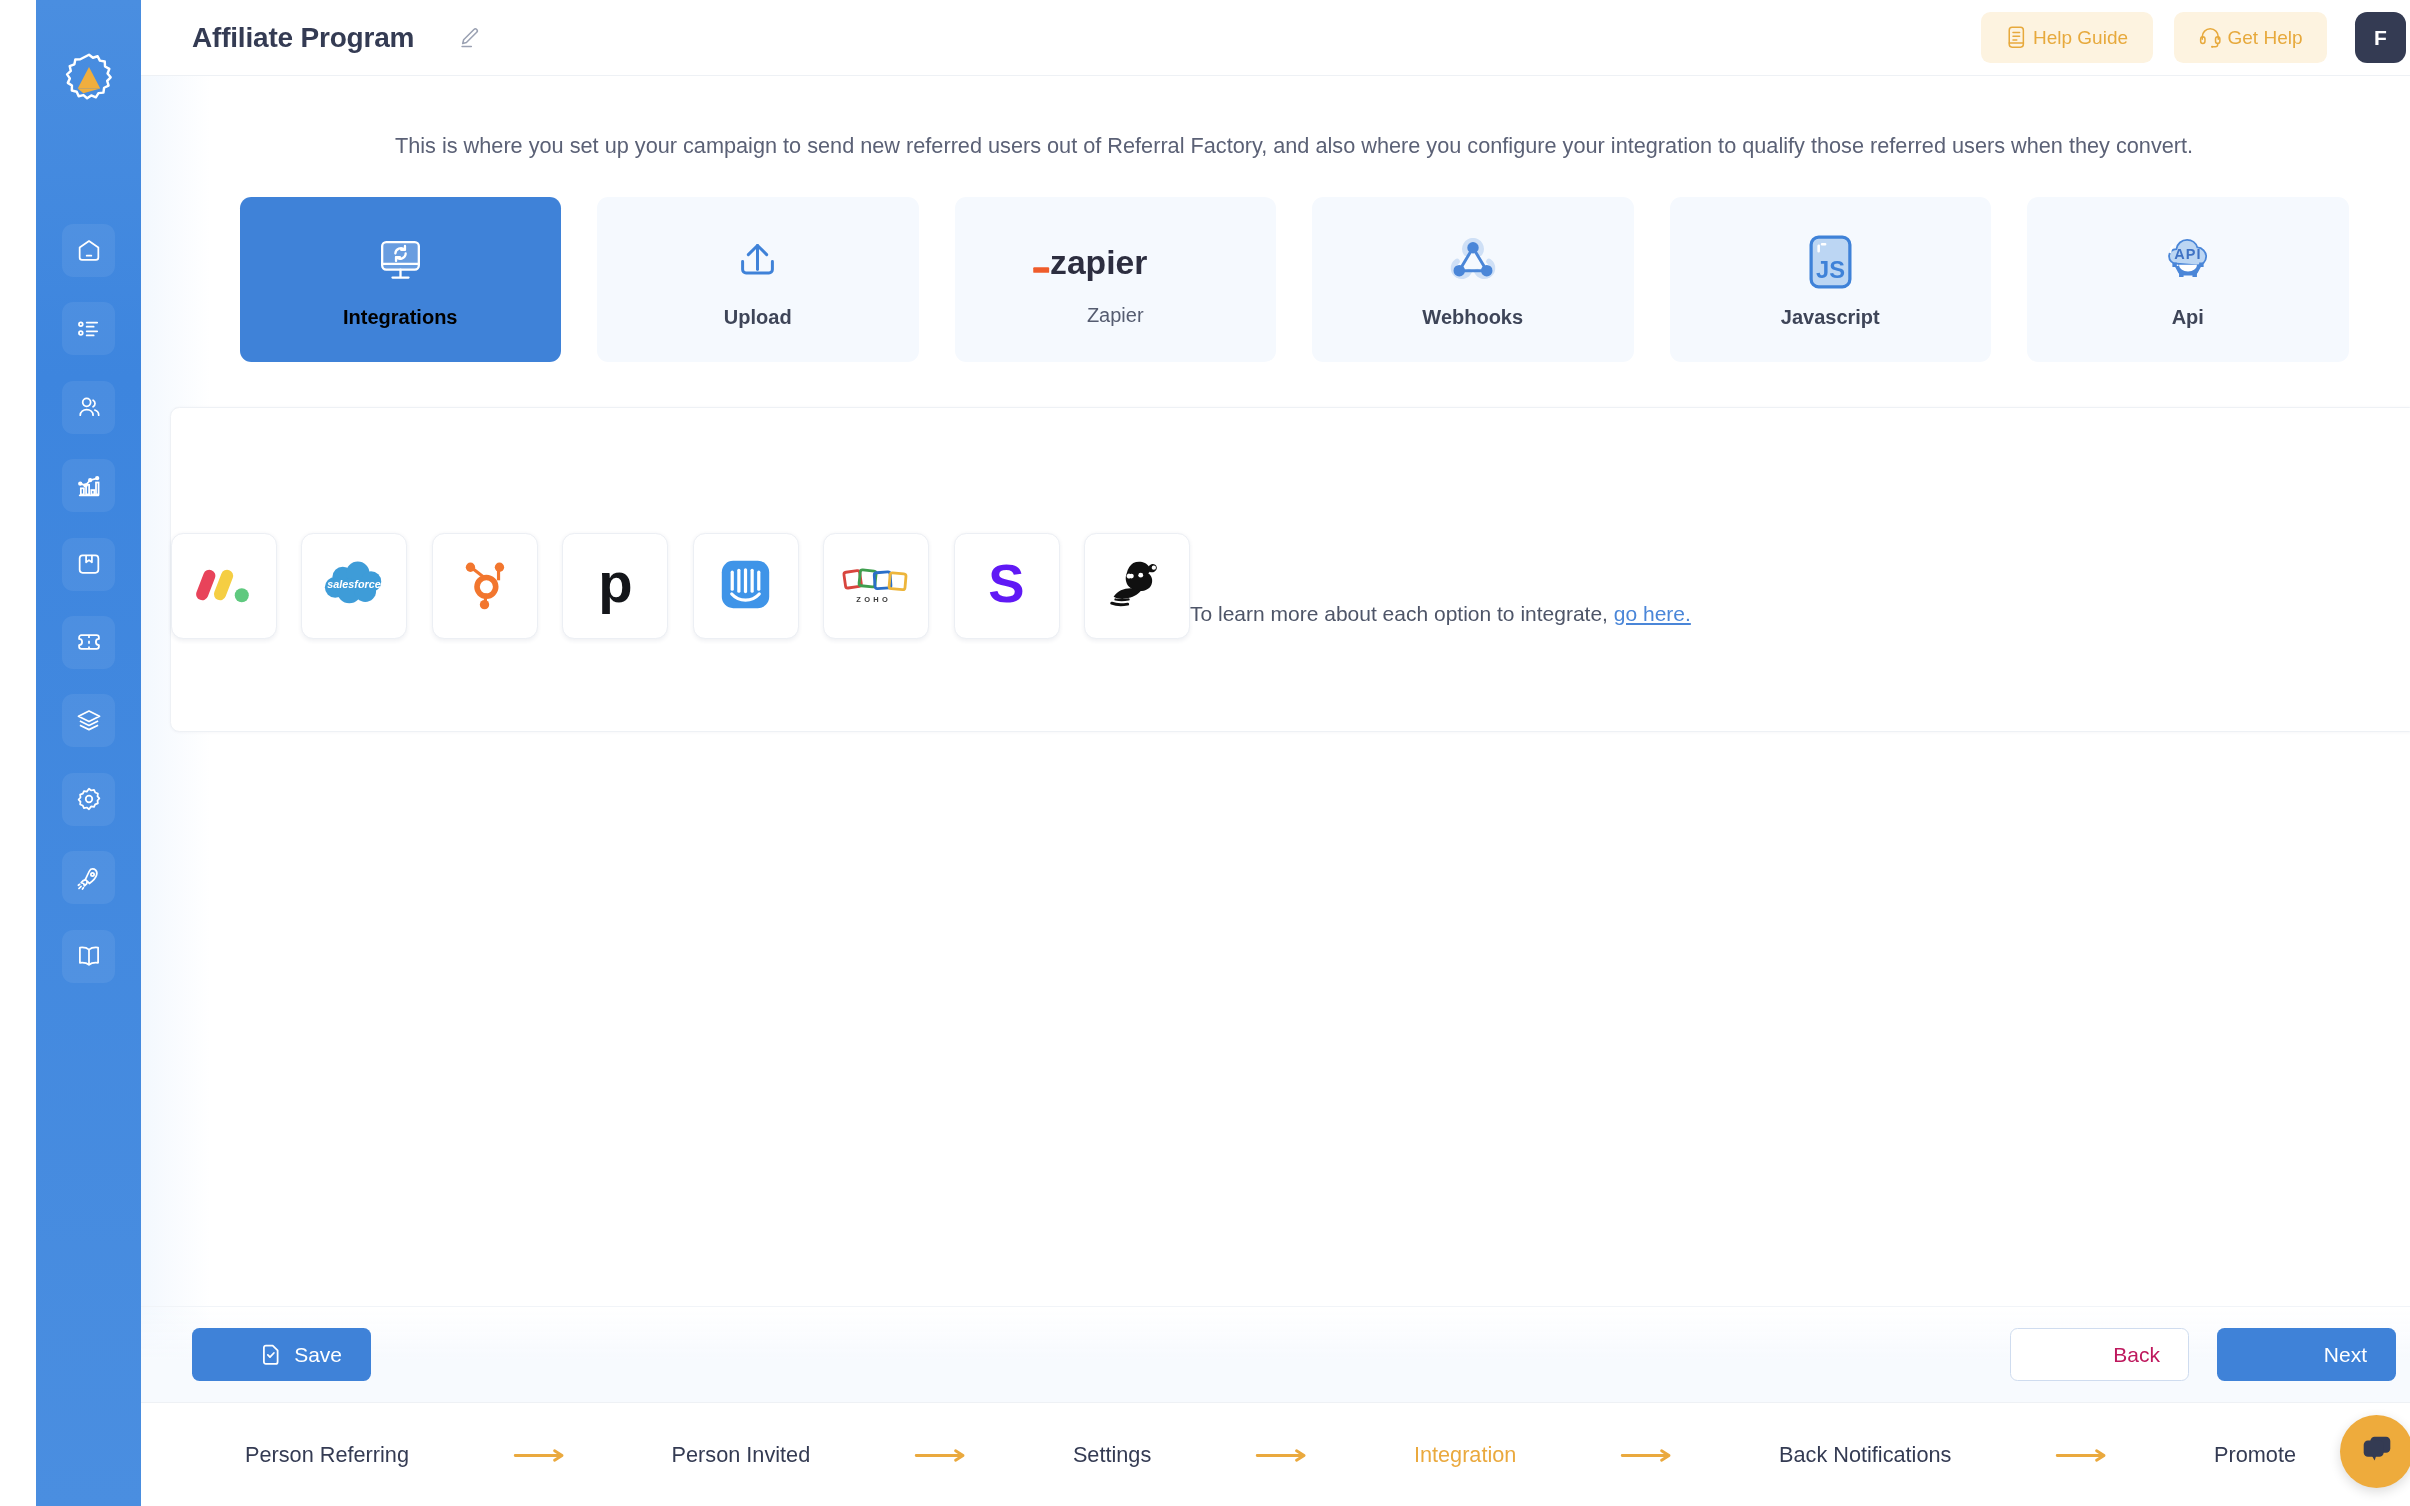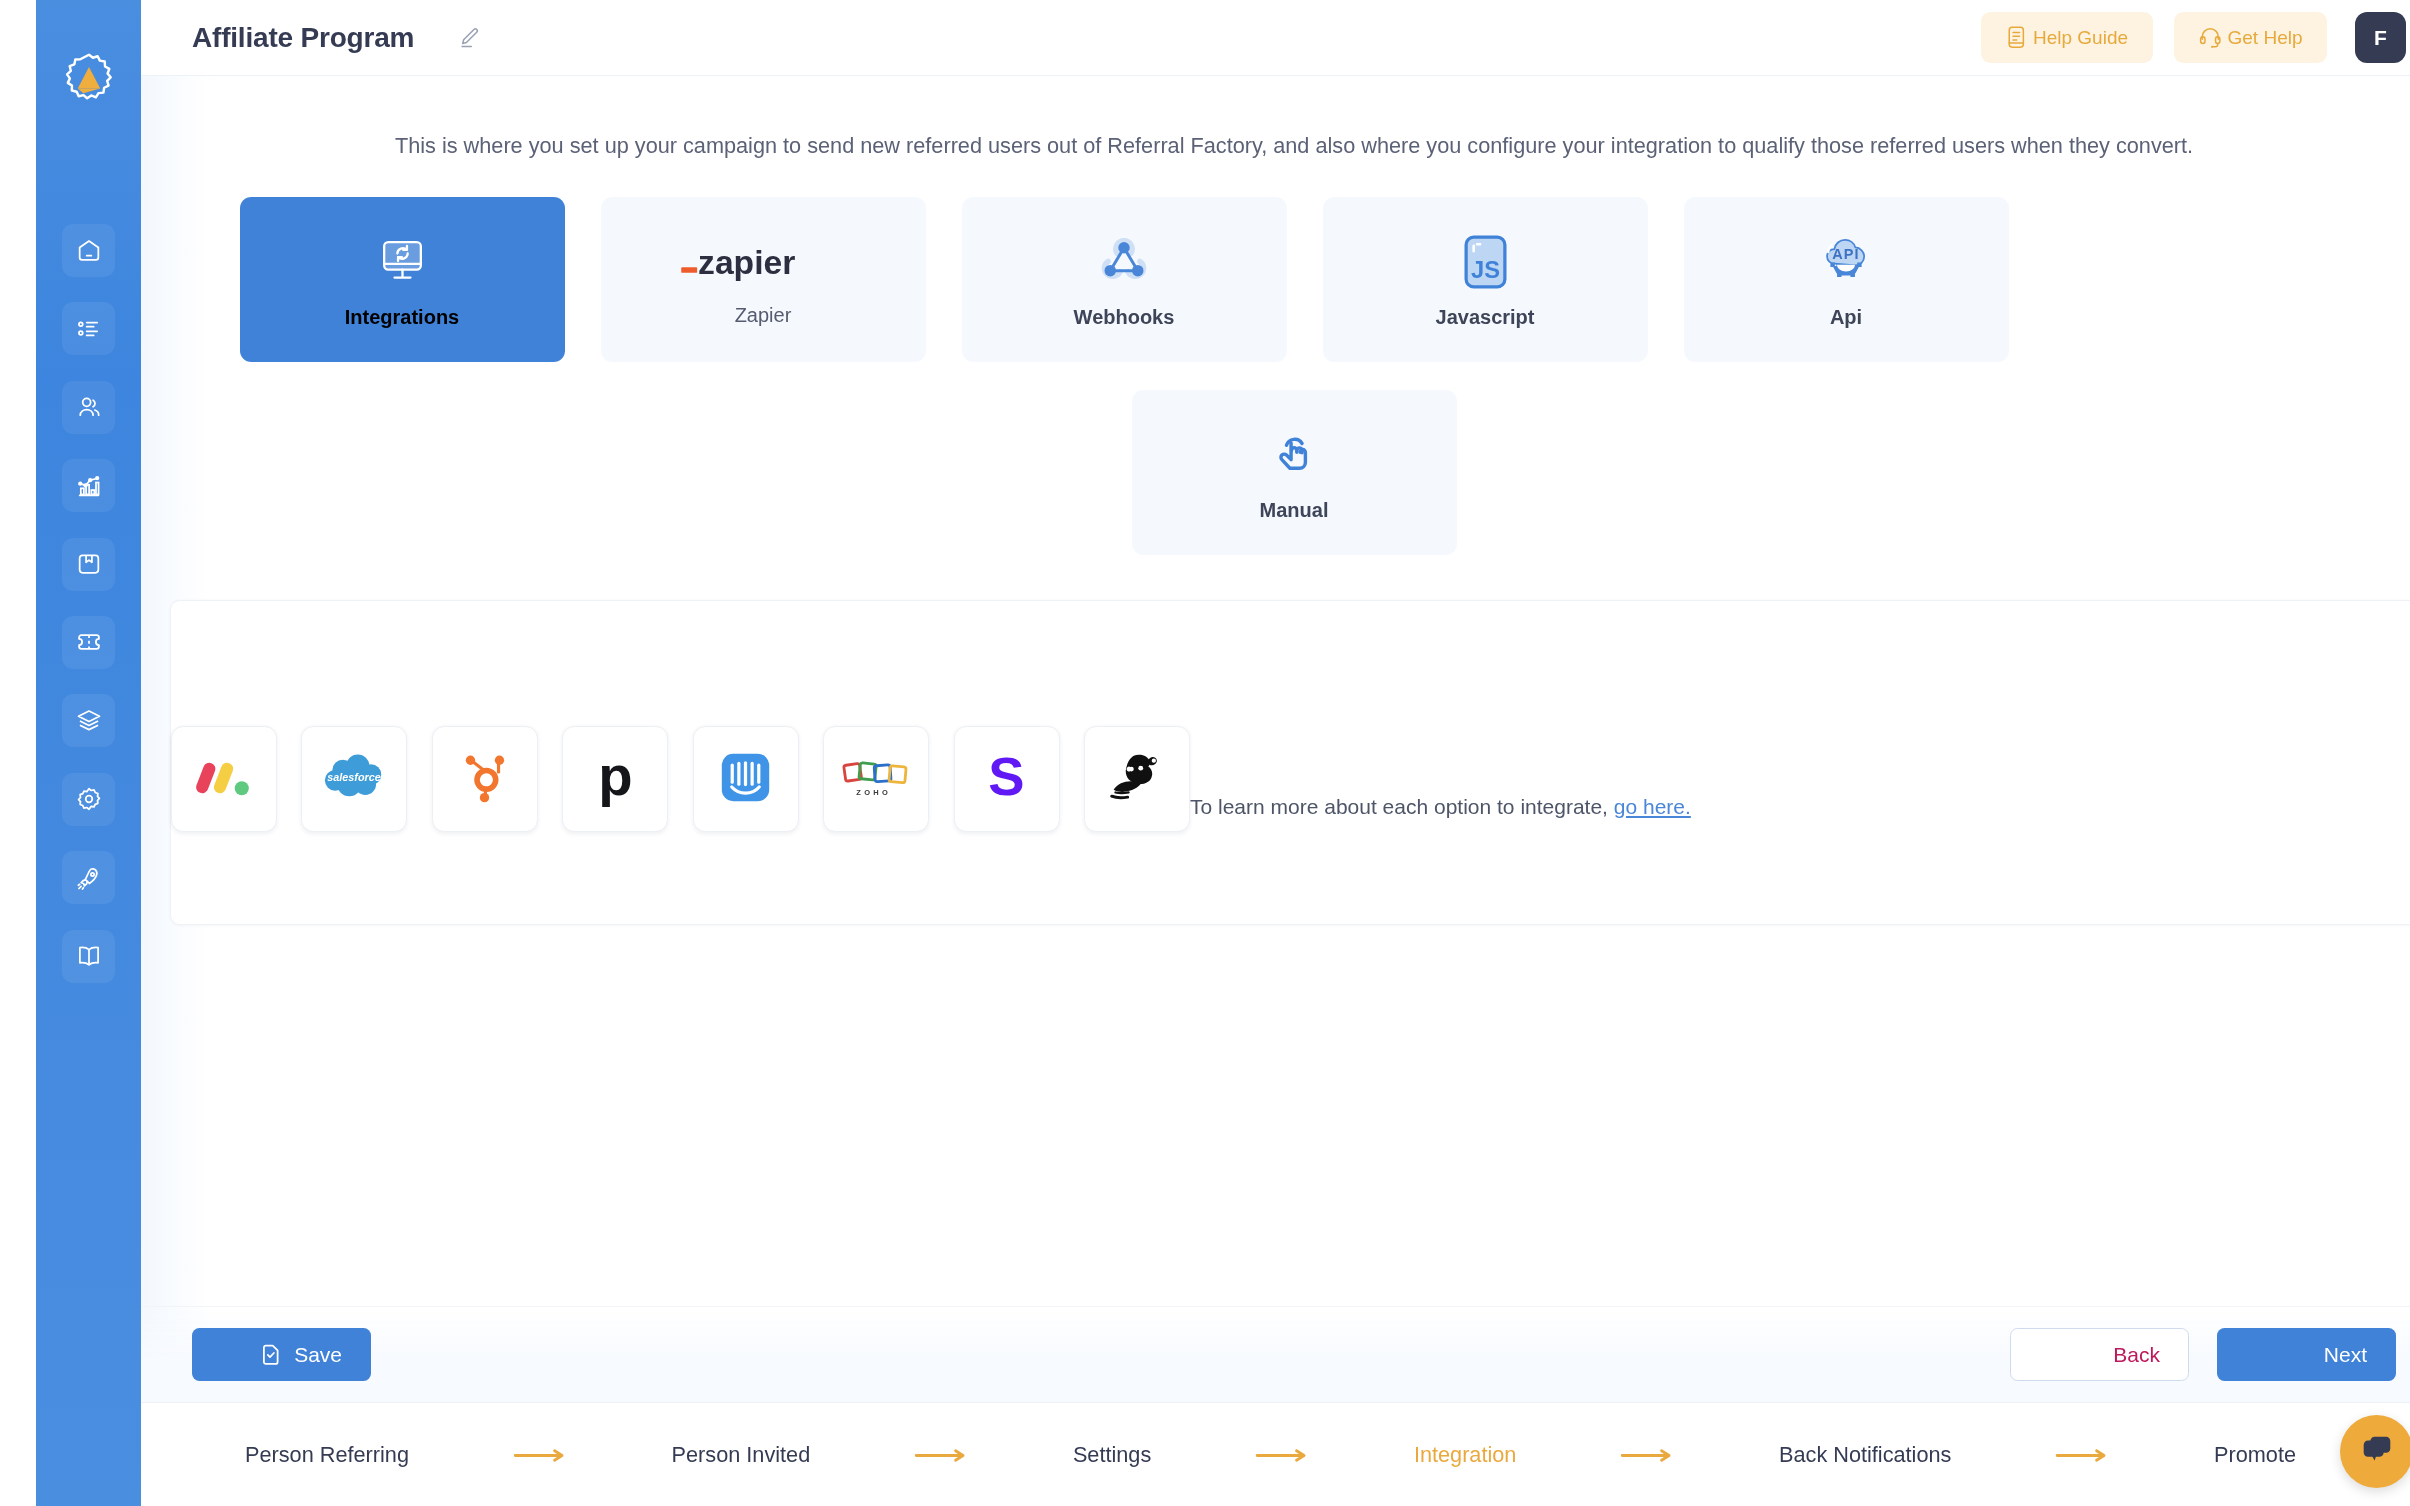--- a/index.html
+++ b/index.html
@@ -306,20 +306,30 @@
               <rect x="8" y="7" width="32" height="24" rx="3.5" fill="rgba(255,255,255,0.22)"></rect>
               <path d="M8 26h32"></path>
               <path d="M24 31v7M17 38h14"></path>
               <path d="M19.5 17a4.8 4.8 0 0 1 8.2-3.2M28.5 17a4.8 4.8 0 0 1-8.2 3.2"></path>
               <path d="M27.9 10.4v3.4h-3.4M20.1 23.6v-3.4h3.4"></path>
             </svg>
           </div>
           <div class="opt-label">Integrations</div>
         </div>
 
+        <div class="opt-card">
+          <div class="opt-icon">
+            <svg width="55" height="55" viewBox="0 0 48 48" fill="none" stroke="#3f82d8" stroke-width="2.6" stroke-linecap="round" stroke-linejoin="round">
+              <path d="M24 31V10"></path>
+              <path d="M16 18l8-8 8 8"></path>
+              <path d="M11 24v7a3 3 0 0 0 3 3h20a3 3 0 0 0 3-3v-7"></path>
+            </svg>
+          </div>
+          <div class="opt-label">Upload</div>
+        </div>
 
         <div class="opt-card logo-card">
           <div class="opt-icon">
             <svg width="169" height="43" viewBox="0 0 180 46">
               <rect x="2" y="27" width="17" height="6" rx="1" fill="#ef5c2b"></rect>
               <text x="20" y="34" font-family="'Liberation Sans',sans-serif" font-size="36" font-weight="700" fill="#2d2e40">zapier</text>
             </svg>
           </div>
           <div class="opt-label">Zapier</div>
         </div>
@@ -363,33 +373,20 @@
               <path d="M14 28h24l-3.4 6.4a4 4 0 0 1-3.6 2.1h-10a4 4 0 0 1-3.6-2.1z" fill="#4a86d8"></path>
               <path d="M18 27c0 3.4 3.5 6 8 6s8-2.6 8-6z" fill="#ffffff"></path>
               <path d="M12 25h4v4h-4zM36 25h4v4h-4zM18 34h4v4h-4zM30 34h4v4h-4z" fill="#4a86d8"></path>
             </svg>
           </div>
           <div class="opt-label">Api</div>
         </div>
 
       </div>
 
-      <div class="options-row2">
-        <div class="opt-card">
-          <div class="opt-icon">
-            <svg width="55" height="55" viewBox="0 0 48 48" fill="none" stroke="#3f82d8" stroke-width="3" stroke-linecap="round" stroke-linejoin="round">
-              <path d="M17 16a7.5 7.5 0 0 1 13.6-1.6"></path>
-              <path d="M21 14v14.5l-4-4a2.8 2.8 0 0 0-4 4l7 7.5h8.5a5 5 0 0 0 5-5V22a2.3 2.3 0 0 0-4.6 0"></path>
-              <path d="M26 22v-1.6a2.3 2.3 0 0 0-4.6 0"></path>
-              <path d="M30.6 22.5v-2a2.3 2.3 0 0 0-4.6 0"></path>
-            </svg>
-          </div>
-          <div class="opt-label">Manual</div>
-        </div>
-      </div>
 
       <section class="panel">
         <div class="logo-row">
 
           <div class="logo-tile">
             <span>
               <svg width="58" height="58" viewBox="0 0 62 62">
                 <rect x="5" y="14" width="13" height="34" rx="6.5" fill="#e8435a" transform="rotate(21 11.5 31)"></rect>
                 <rect x="24" y="14" width="13" height="34" rx="6.5" fill="#f5ce43" transform="rotate(21 30.5 31)"></rect>
                 <circle cx="50" cy="42" r="7.5" fill="#5fc97f"></circle>

